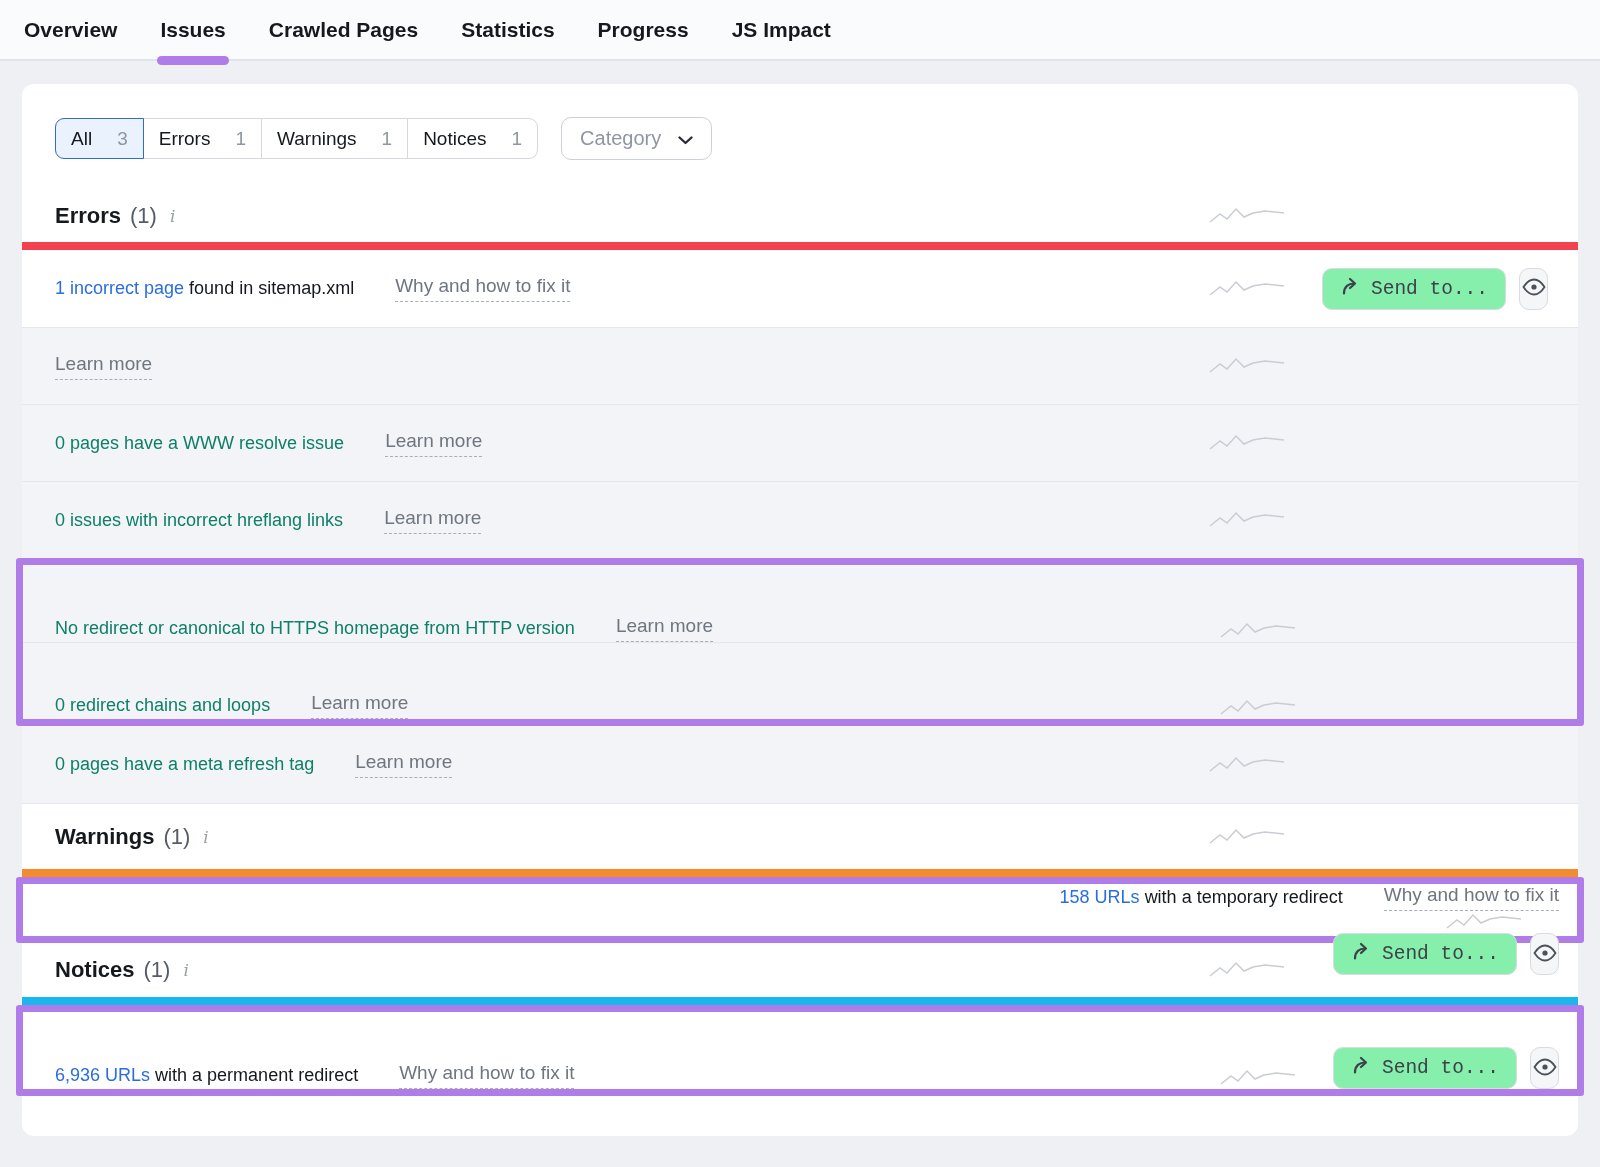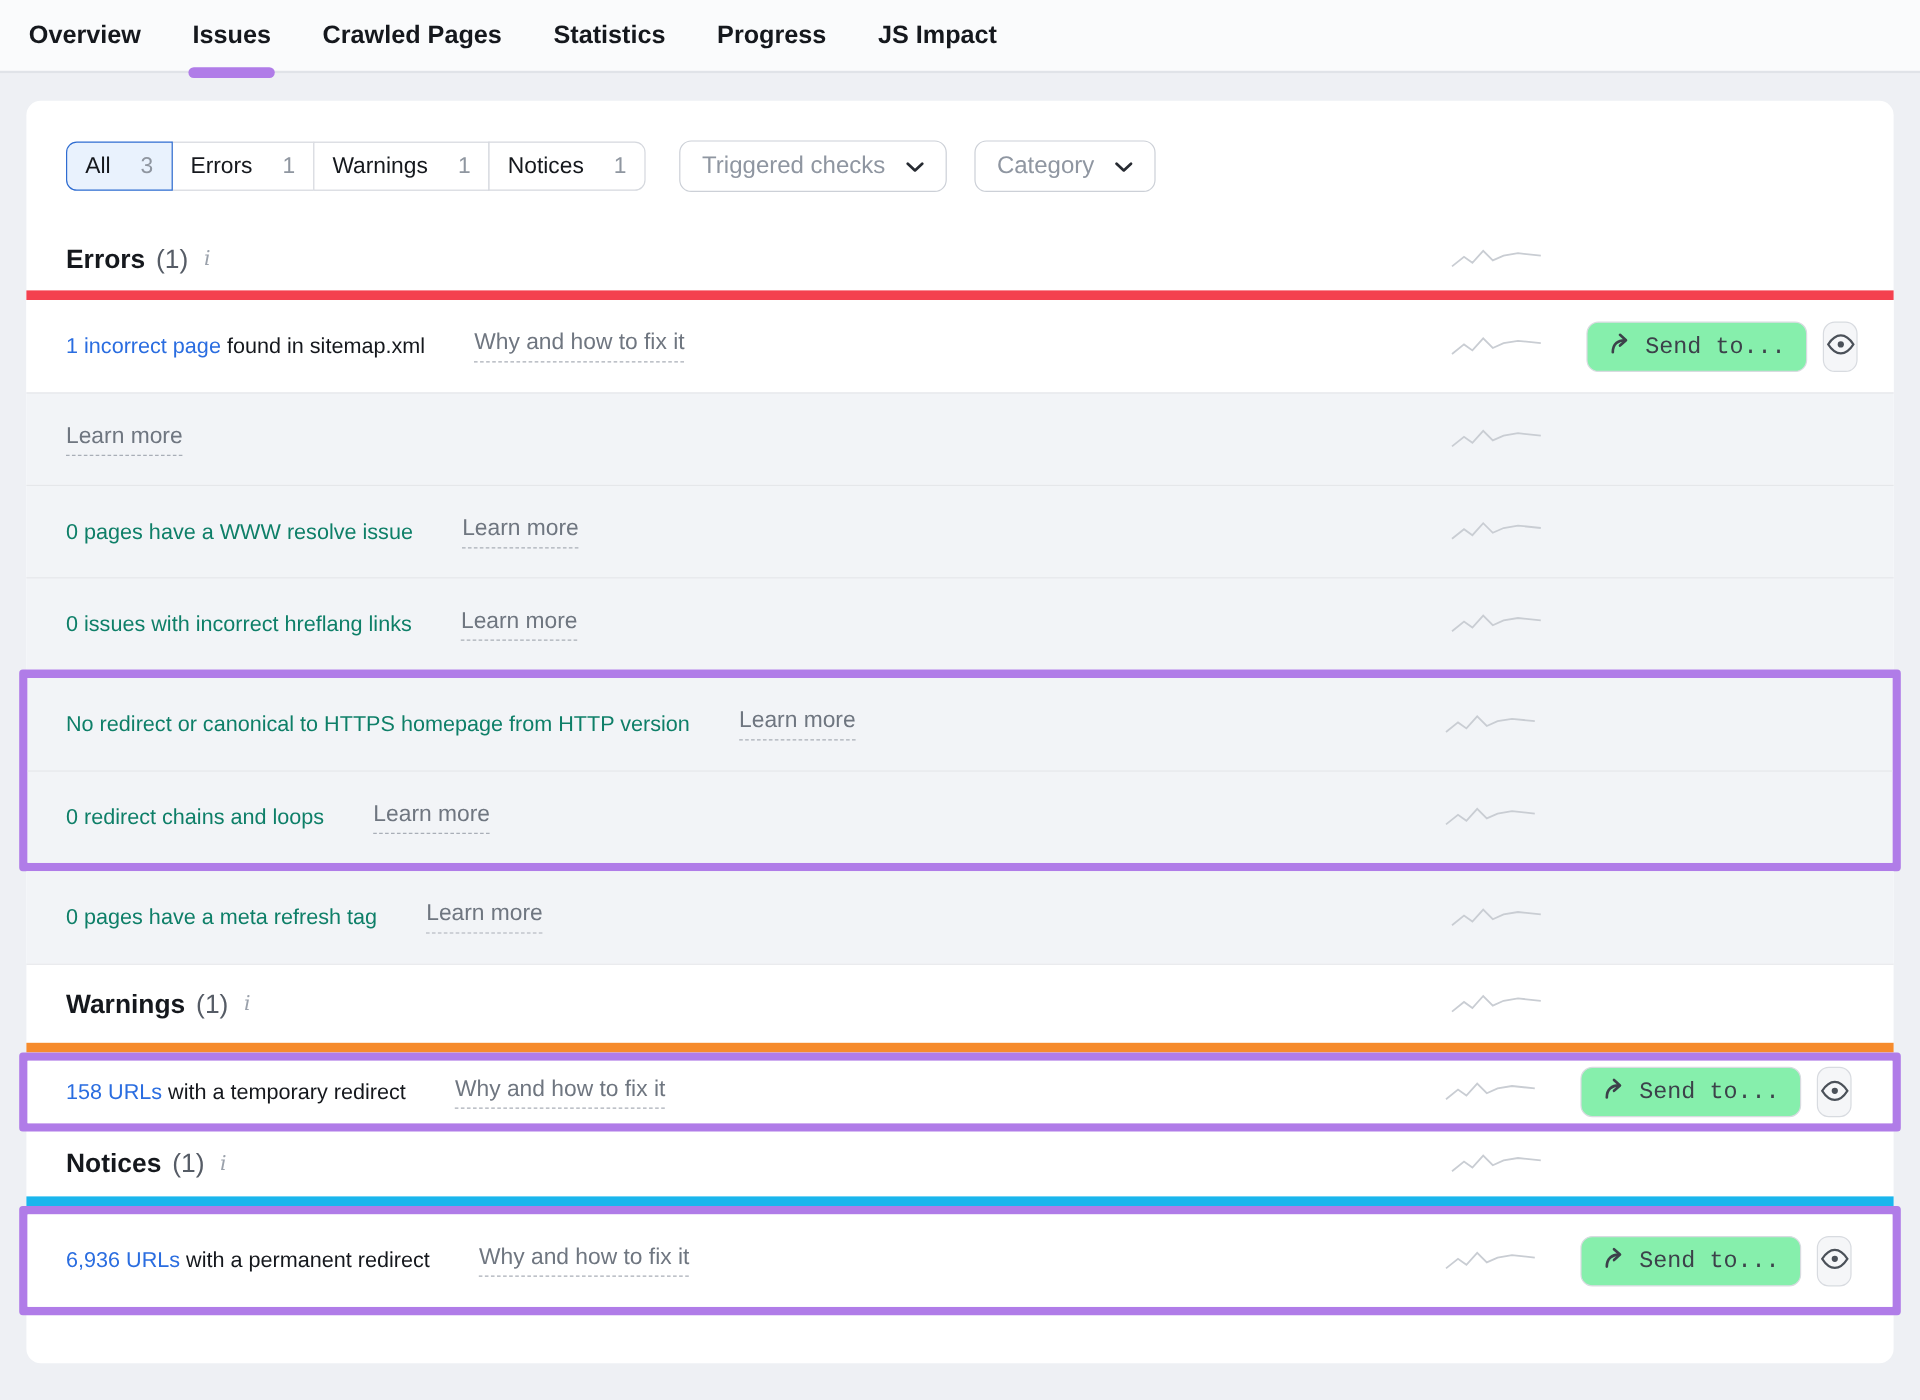--- a/index.html
+++ b/index.html
@@ -62,21 +62,21 @@
     margin-left:13px; color:#9aa1ab; font-size:17px; font-style:italic;
     font-family:"DejaVu Serif", serif; cursor:pointer;
   }
   .head-left { flex:1; display:flex; align-items:center; }
   .bar { height:8px; }
   .bar.red { background:#f4414f; }
   .bar.orange { background:#f68b2c; }
   .bar.cyan { background:#1ab6ed; }
   .row { display:flex; align-items:center; height:77px; padding:0 30px 0 33px; background:#fff; }
   .row.gray { background:#f2f4f7; }
-  .row.compact { height:52px; }
+  .row.compact { height:52px;flex-direction:column; }
   .rows-group .row + .row { border-top:1px solid #e5e7ea; }
   .row-main { flex:1; display:flex; align-items:center; gap:41px; }
   .issue-text { font-size:18px; color:#15181d; }
   .issue-text.green { color:#0e7f68; cursor:pointer; }
   .blue-link { color:#2a6de0; cursor:pointer; }
   .help-link {
     font-size:19px; color:#6f7680; cursor:pointer;
     padding-bottom:4px; border-bottom:1.6px dashed #a9aeb7;
   }
   .spark { width:78px; height:22px; flex:none; margin-right:36px; }
@@ -85,21 +85,21 @@
     display:flex; align-items:center; gap:11px; height:42px; padding:0 17px;
     background:#86efac; border:1px solid #d8dbe0; border-radius:10px;
     font-family:Liberation Mono, monospace; font-size:19.5px; color:#3c414a; cursor:pointer; white-space:nowrap;
   }
   .eye-btn {
     width:47px; height:42px; display:flex; align-items:center; justify-content:center;
     background:#f5f6f8; border:1px solid #d8dbe0; border-radius:10px; cursor:pointer;
   }
   
   .hl-box { border:7px solid #b07ce8; border-radius:3px; margin:0 -6px; }
-  .hl-box .row { padding:0 34px 0 32px; }
+  .hl-box .row { padding:0 18px 0 32px;align-items:flex-end; }
 </style>
 </head>
 <body>
 
 <div class="topnav">
   <div class="nav-tab">Overview</div>
   <div class="nav-tab active">Issues</div>
   <div class="nav-tab">Crawled Pages</div>
   <div class="nav-tab">Statistics</div>
   <div class="nav-tab">Progress</div>
@@ -123,28 +123,20 @@
         <div class="segment">
           <span>Warnings</span>
           <span class="count">1</span>
         </div>
         <div class="segment">
           <span>Notices</span>
           <span class="count">1</span>
         </div>
       </div>
 
-      <div class="dropdown tc">
-        <span>Triggered checks</span>
-        <span>
-          <svg width="15" height="9" viewBox="0 0 15 9">
-              <polyline points="1.5,1.5 7.5,7 13.5,1.5" fill="none" stroke="#272b32" stroke-width="2.3" stroke-linecap="round" stroke-linejoin="round"></polyline>
-            </svg>
-        </span>
-      </div>
       <div class="dropdown">
         <span>Category</span>
         <span>
           <svg width="15" height="9" viewBox="0 0 15 9">
               <polyline points="1.5,1.5 7.5,7 13.5,1.5" fill="none" stroke="#272b32" stroke-width="2.3" stroke-linecap="round" stroke-linejoin="round"></polyline>
             </svg>
         </span>
       </div>
     </div>
 

